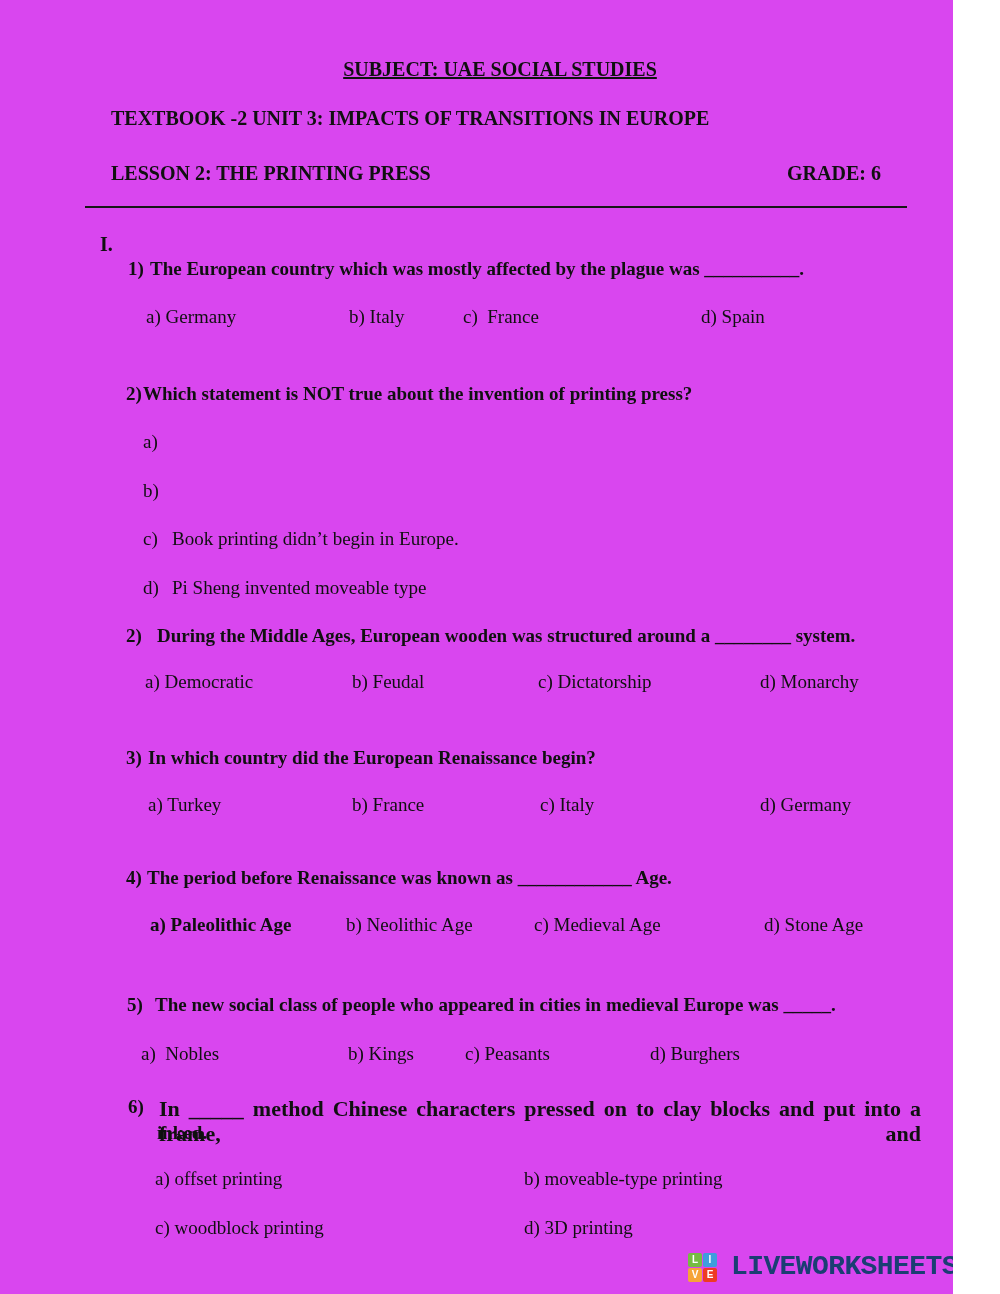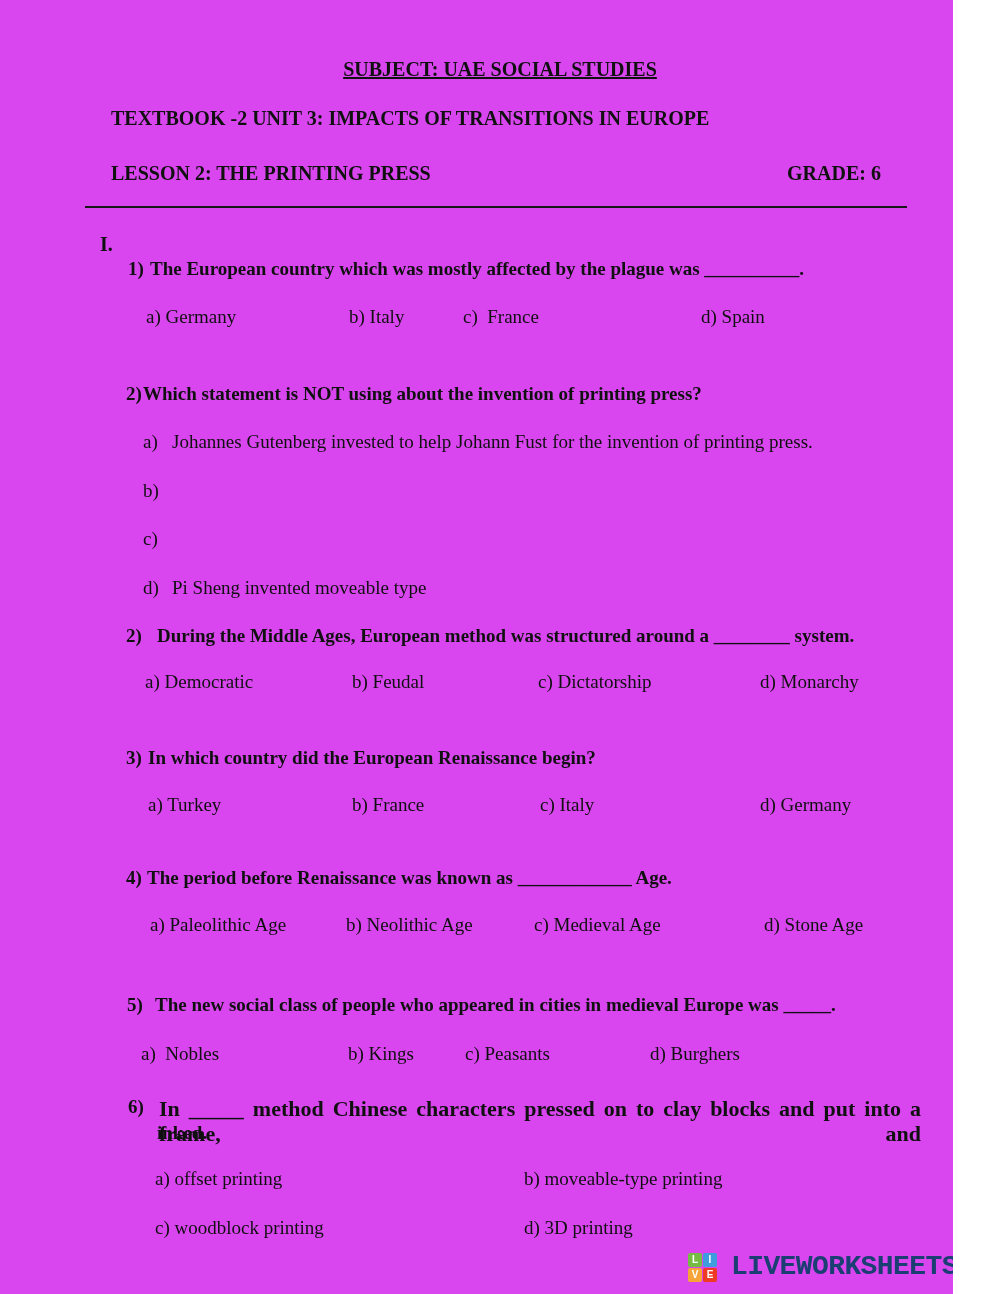--- a/index.html
+++ b/index.html
@@ -45,45 +45,45 @@
   <div class="abs b fs20" style="left:100px; top:233px;">I.</div>
 
   <div class="abs b fs19" style="left:128px; top:258px;">1)</div>
   <div class="abs b fs19" style="left:150px; top:258px;">The European country which was mostly affected by the plague was __________.</div>
   <div class="abs fs19" style="left:146px; top:306px;">a) Germany</div>
   <div class="abs fs19" style="left:349px; top:306px;">b) Italy</div>
   <div class="abs fs19" style="left:463px; top:306px;">c)  France</div>
   <div class="abs fs19" style="left:701px; top:306px;">d) Spain</div>
 
   <div class="abs b fs19" style="left:126px; top:383px;">2)</div>
-  <div class="abs b fs19" style="left:143px; top:383px;">Which statement is NOT using about the invention of printing press?</div>
+  <div class="abs b fs19" style="left:143px; top:383px;">Which statement is NOT true about the invention of printing press?</div>
   <div class="abs fs19" style="left:143px; top:431px;">a)</div>
-  <div class="abs fs19" style="left:172px; top:431px;">Johannes Gutenberg invested to help Johann Fust for the invention of printing press.</div>
   <div class="abs fs19" style="left:143px; top:480px;">b)</div>
   <div class="abs fs19" style="left:143px; top:528px;">c)</div>
+  <div class="abs fs19" style="left:172px; top:528px;">Book printing didn’t begin in Europe.</div>
   <div class="abs fs19" style="left:143px; top:577px;">d)</div>
   <div class="abs fs19" style="left:172px; top:577px;">Pi Sheng invented moveable type</div>
 
   <div class="abs b fs19" style="left:126px; top:625px;">2)</div>
-  <div class="abs b fs19" style="left:157px; top:625px;">During the Middle Ages, European method was structured around a ________ system.</div>
+  <div class="abs b fs19" style="left:157px; top:625px;">During the Middle Ages, European wooden was structured around a ________ system.</div>
   <div class="abs fs19" style="left:145px; top:671px;">a) Democratic</div>
   <div class="abs fs19" style="left:352px; top:671px;">b) Feudal</div>
   <div class="abs fs19" style="left:538px; top:671px;">c) Dictatorship</div>
   <div class="abs fs19" style="left:760px; top:671px;">d) Monarchy</div>
 
   <div class="abs b fs19" style="left:126px; top:747px;">3)</div>
   <div class="abs b fs19" style="left:148px; top:747px;">In which country did the European Renaissance begin?</div>
   <div class="abs fs19" style="left:148px; top:794px;">a) Turkey</div>
   <div class="abs fs19" style="left:352px; top:794px;">b) France</div>
   <div class="abs fs19" style="left:540px; top:794px;">c) Italy</div>
   <div class="abs fs19" style="left:760px; top:794px;">d) Germany</div>
 
   <div class="abs b fs19" style="left:126px; top:867px;">4)</div>
   <div class="abs b fs19" style="left:147px; top:867px;">The period before Renaissance was known as ____________ Age.</div>
-  <div class="abs fs19" style="left:150px; top:914px;">a) Paleolithic Age</div>
+  <div class="abs fs19" style="left:150px; top:914px;font-weight:bold;">a) Paleolithic Age</div>
   <div class="abs fs19" style="left:346px; top:914px;">b) Neolithic Age</div>
   <div class="abs fs19" style="left:534px; top:914px;">c) Medieval Age</div>
   <div class="abs fs19" style="left:764px; top:914px;">d) Stone Age</div>
 
   <div class="abs b fs19" style="left:127px; top:994px;">5)</div>
   <div class="abs b fs19" style="left:155px; top:994px;">The new social class of people who appeared in cities in medieval Europe was _____.</div>
   <div class="abs fs19" style="left:141px; top:1043px;">a)  Nobles</div>
   <div class="abs fs19" style="left:348px; top:1043px;">b) Kings</div>
   <div class="abs fs19" style="left:465px; top:1043px;">c) Peasants</div>
   <div class="abs fs19" style="left:650px; top:1043px;">d) Burghers</div>

